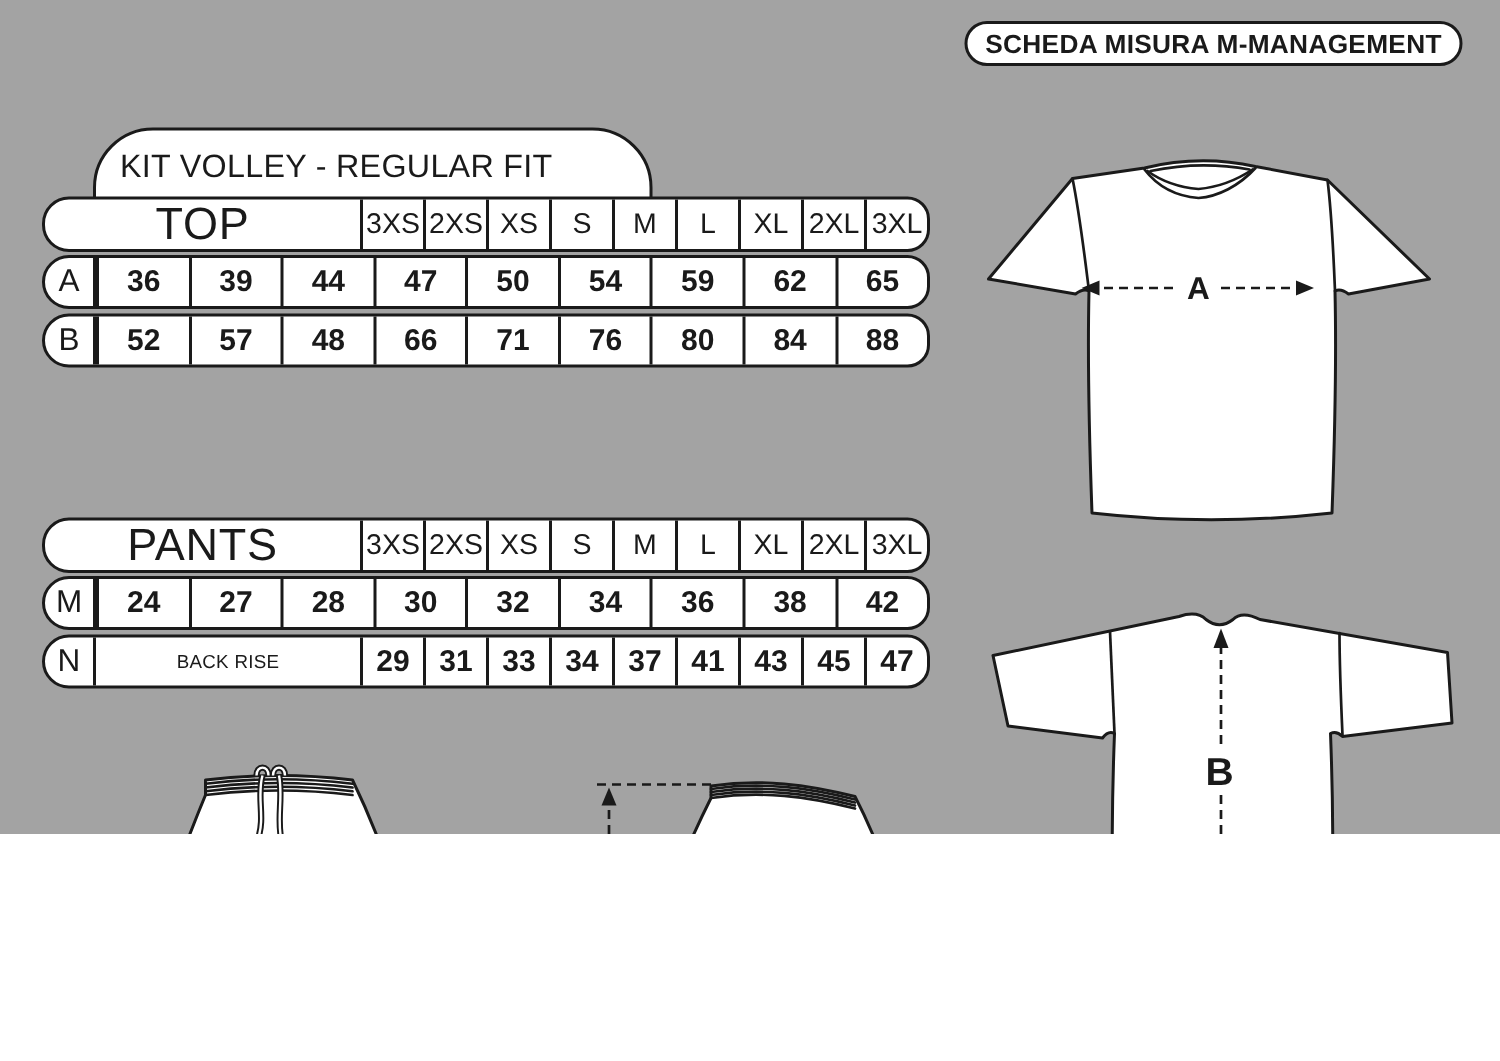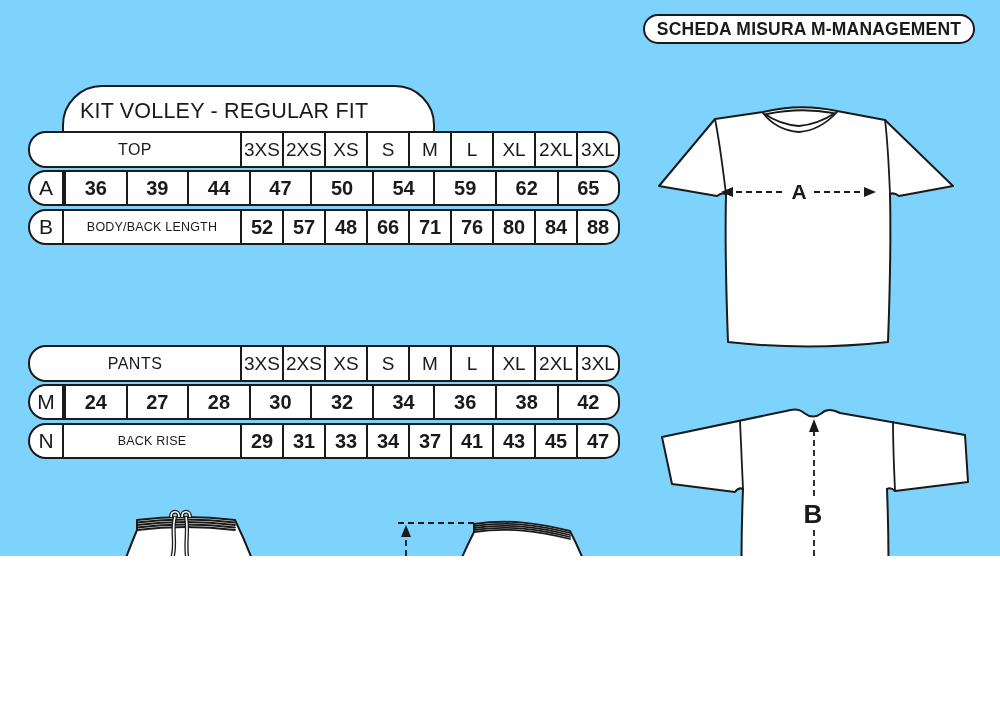--- a/index.html
+++ b/index.html
@@ -1,17 +1,17 @@
 <!DOCTYPE html>
 <html><head>
 <meta charset="utf-8">
 <style>
   html,body{margin:0;padding:0;background:#fff;}
   .sheet{
-    position:relative;width:1000px;height:556px;background:#7dd3fc;overflow:hidden;
+    position:relative;width:1000px;height:556px;background:#a3a3a3;overflow:hidden;
     font-family:"Liberation Sans",sans-serif;color:#1a1a1a;
   }
   
   .titlebox{
     position:absolute;left:643px;top:14px;width:328px;height:26px;
     border:2.5px solid #1a1a1a;border-radius:15px;background:#fff;
     display:flex;align-items:center;justify-content:center;
     font-weight:bold;font-size:17.5px;letter-spacing:.2px;white-space:nowrap;
   }
   
@@ -22,21 +22,21 @@
   .kittab-label{padding:12px 0 0 16px;font-size:21.5px;letter-spacing:.2px;}
   
   .trow{
     position:absolute;left:28px;width:592px;height:36px;box-sizing:border-box;
     border:2px solid #1a1a1a;border-radius:18px 15px 15px 18px;background:#fff;
     display:flex;align-items:stretch;
   }
   .thead{height:37px;}
   .hname{
     width:210px;display:flex;align-items:center;justify-content:center;
-    font-size:16px;letter-spacing:.5px;
+    font-size:30px;letter-spacing:.5px;
   }
   .lettercell{
     width:34px;border-right:2px solid #1a1a1a;box-sizing:border-box;
     display:flex;align-items:center;justify-content:center;font-size:21px;
   }
   .labelcell{
     width:176px;display:flex;align-items:center;justify-content:center;
     font-size:12.5px;letter-spacing:.2px;white-space:nowrap;
   }
   .cell{
@@ -88,21 +88,20 @@
     <div class="cell val">47</div>
     <div class="cell val">50</div>
     <div class="cell val">54</div>
     <div class="cell val">59</div>
     <div class="cell val">62</div>
     <div class="cell val">65</div>
   </div>
 
   <div class="trow" style="top:209px">
     <div class="lettercell">B</div>
-    <div class="labelcell">BODY/BACK LENGTH</div>
     <div class="cell val">52</div>
     <div class="cell val">57</div>
     <div class="cell val">48</div>
     <div class="cell val">66</div>
     <div class="cell val">71</div>
     <div class="cell val">76</div>
     <div class="cell val">80</div>
     <div class="cell val">84</div>
     <div class="cell val">88</div>
   </div>

